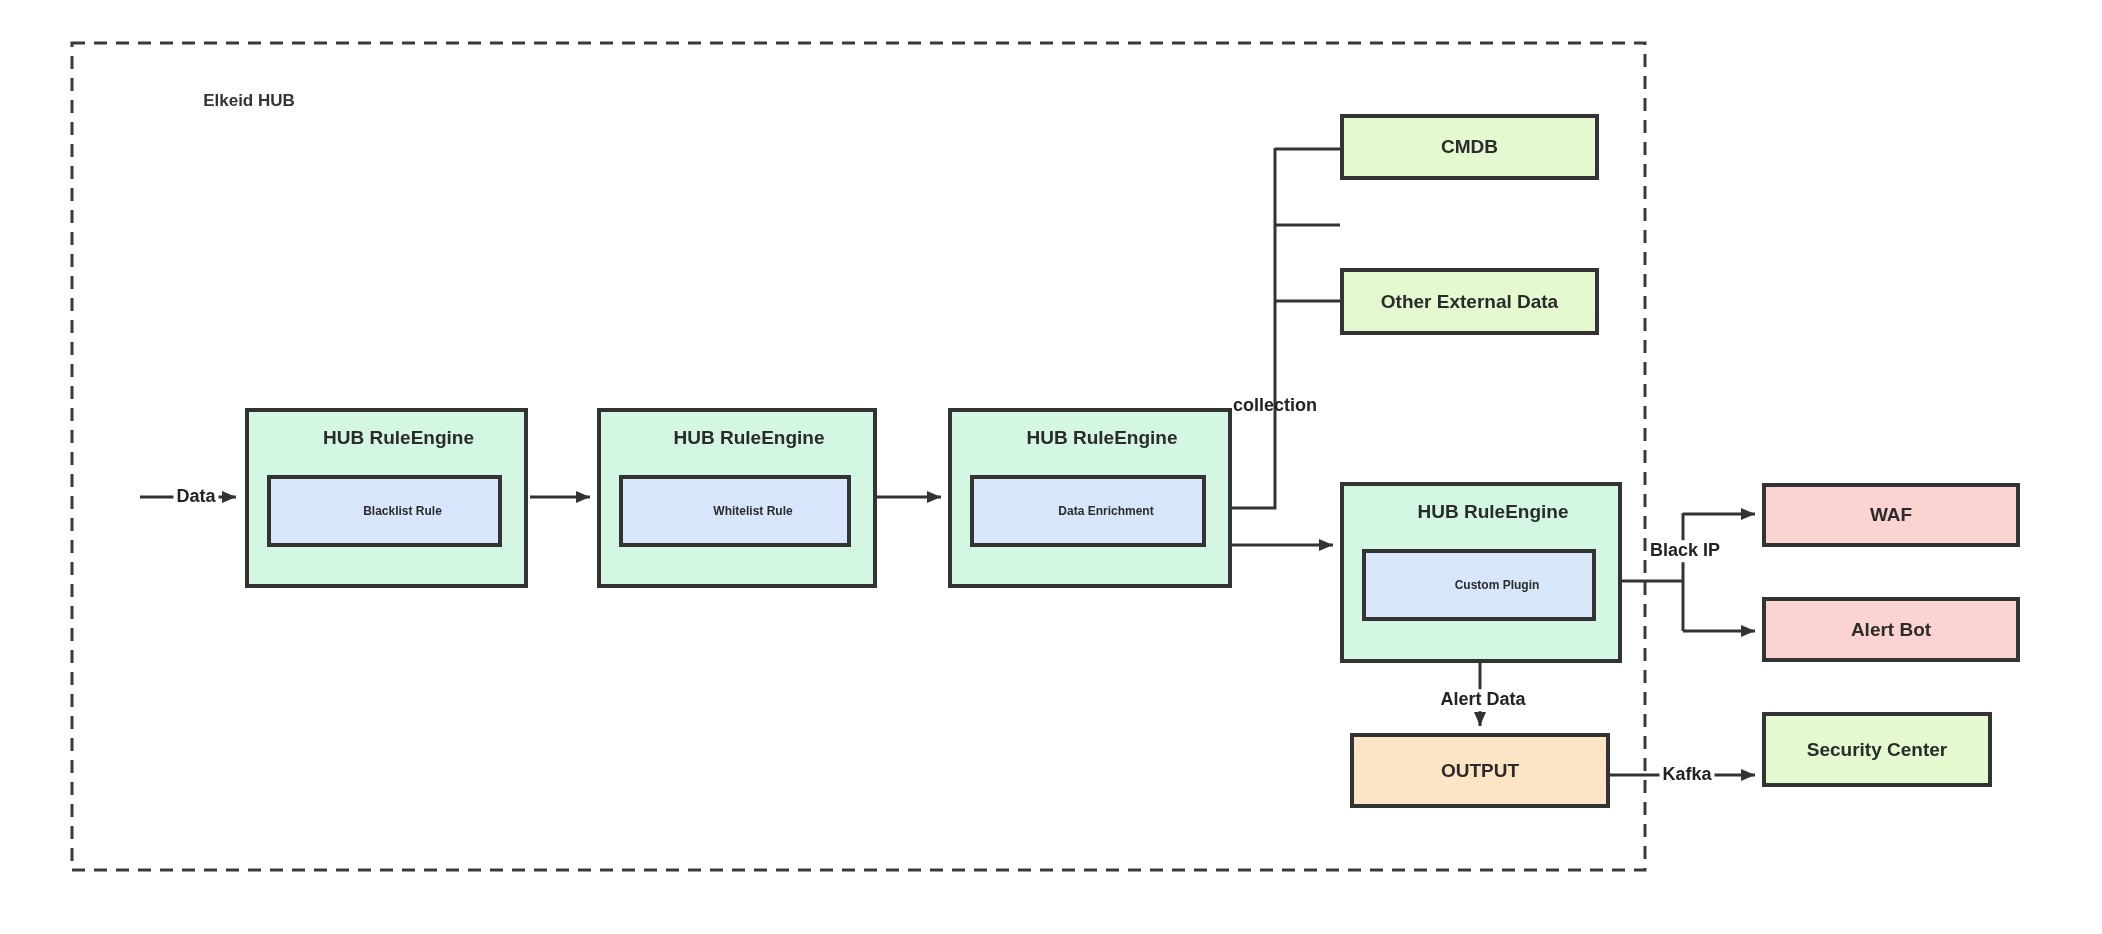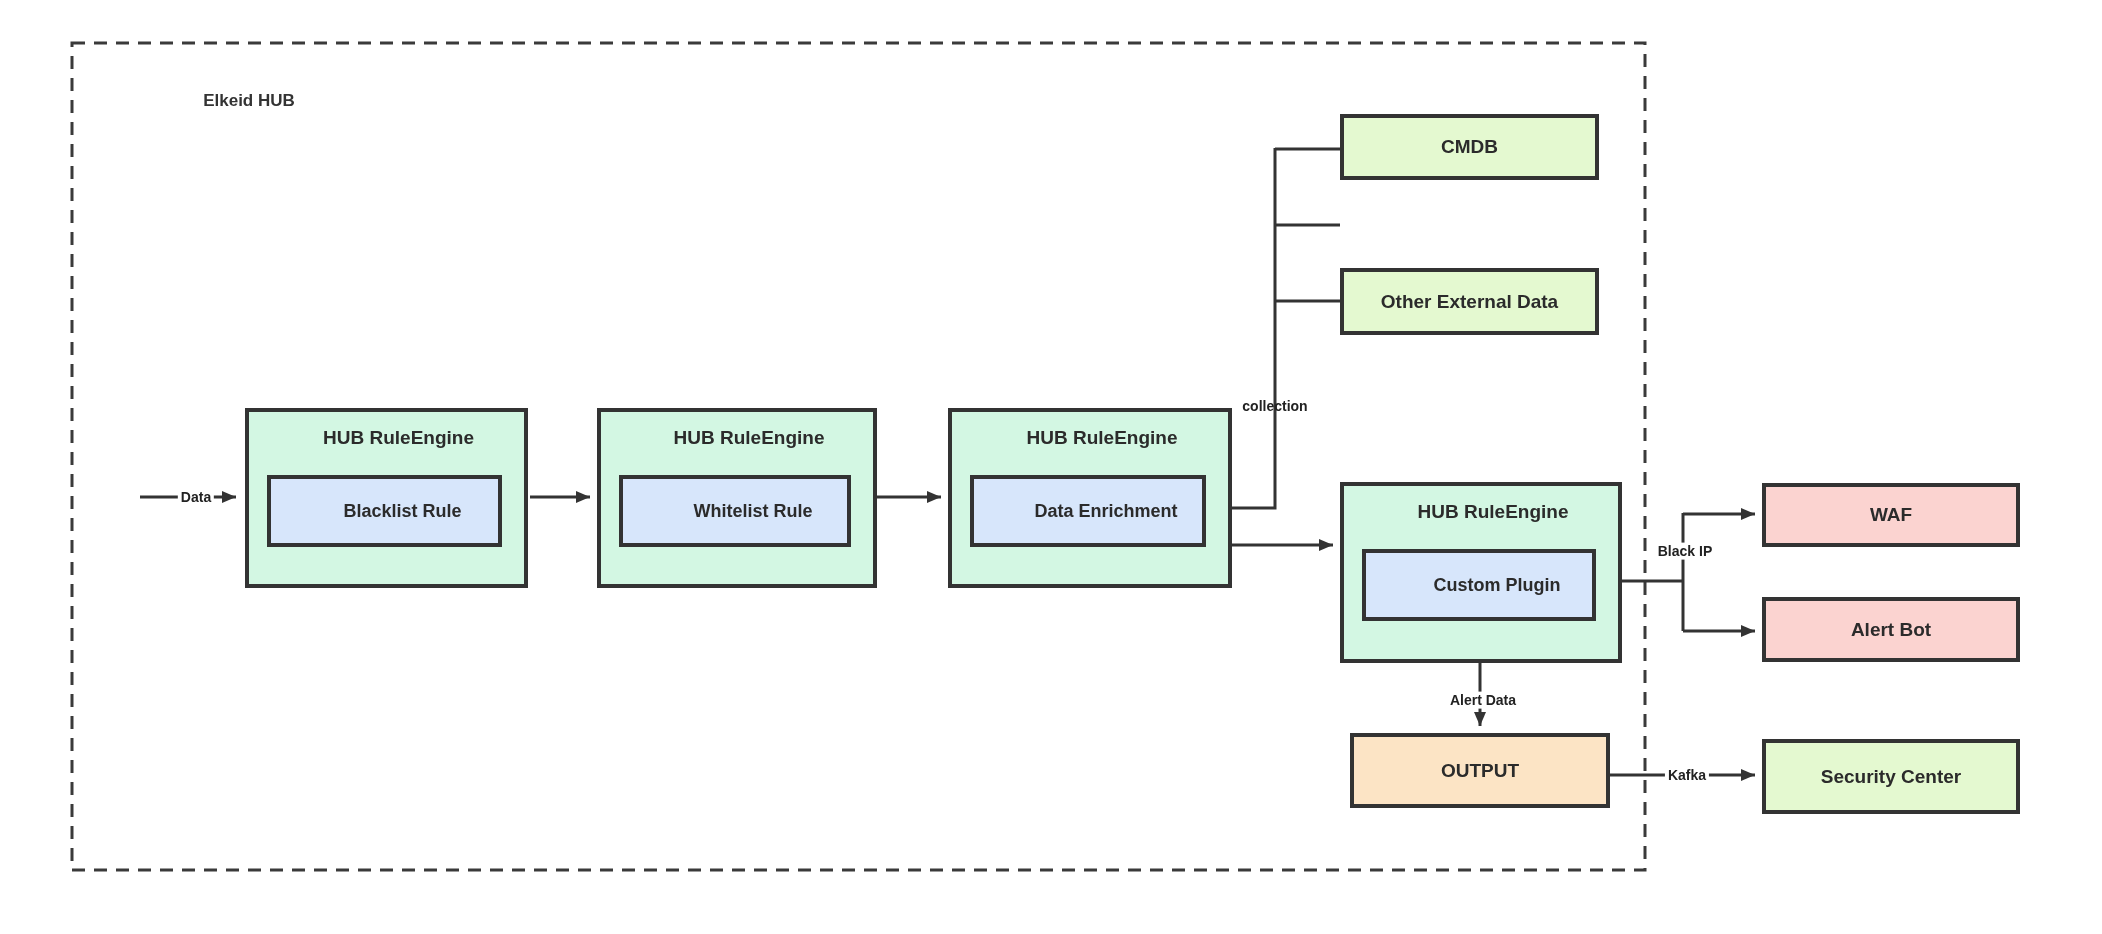--- a/index.html
+++ b/index.html
@@ -26,35 +26,35 @@
     position:absolute;top:15px;left:0;width:100%;
     text-align:center;font-weight:bold;font-size:19px;padding-left:12px;
   }
   .module{
     position:absolute;left:18px;top:63px;
     width:calc(100% - 40px);height:72px;
     box-sizing:border-box;
     border:4px solid var(--stroke,#333);
     background:var(--module-fill,#d7e6fb);
     display:flex;align-items:center;justify-content:center;
-    font-weight:bold;font-size:18px;padding-left:36px;
+    font-weight:bold;font-size:12px;padding-left:36px;
   }
   .source{background:var(--source-fill,#e4f9d0);}
   .sink{background:var(--sink-fill,#fbd3d0);}
   .output{background:var(--output-fill,#fce4c5);}
   .container-title{
     position:absolute;
     transform:translate(-50%,-50%);
     font-weight:bold;font-size:17px;color:#333;
     white-space:nowrap;
   }
   .edge-label{
     position:absolute;
     transform:translate(-50%,-50%);
-    font-weight:bold;font-size:14px;color:#222;
+    font-weight:bold;font-size:18px;color:#222;
     background:#ffffff;
     padding:0 3px;
     white-space:nowrap;
     line-height:1.2;
   }
   .edge-label.no-bg{background:transparent;}
 </style>
 </head>
 <body>
 
@@ -132,21 +132,21 @@
 
   <div class="node sink" style="left:1762px;top:483px;width:258px;height:64px">
     <span>WAF</span>
   </div>
   <div class="node sink" style="left:1762px;top:597px;width:258px;height:65px">
     <span>Alert Bot</span>
   </div>
   <div class="node output" style="left:1350px;top:733px;width:260px;height:75px">
     <span>OUTPUT</span>
   </div>
-  <div class="node source" style="left:1762px;top:739px;width:258px;height:75px">
+  <div class="node source" style="left:1762px;top:712px;width:230px;height:75px">
     <span>Security Center</span>
   </div>
 
   <div class="edge-label" style="left:196px;top:497px">Data</div>
   <div class="edge-label no-bg" style="left:1275px;top:406px">collection</div>
   <div class="edge-label" style="left:1685px;top:551px">Black IP</div>
   <div class="edge-label" style="left:1483px;top:700px">Alert Data</div>
   <div class="edge-label" style="left:1687px;top:775px">Kafka</div>
 
 </div>

